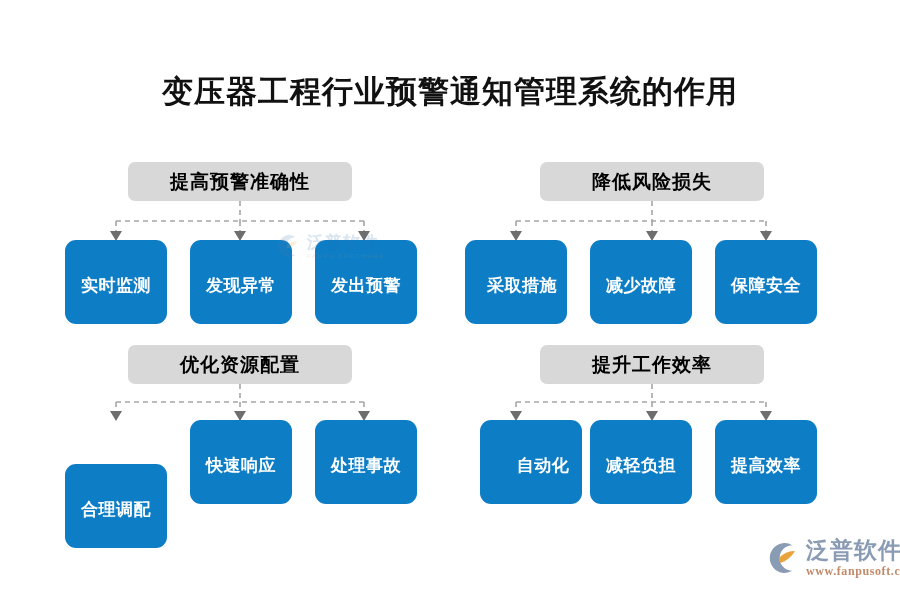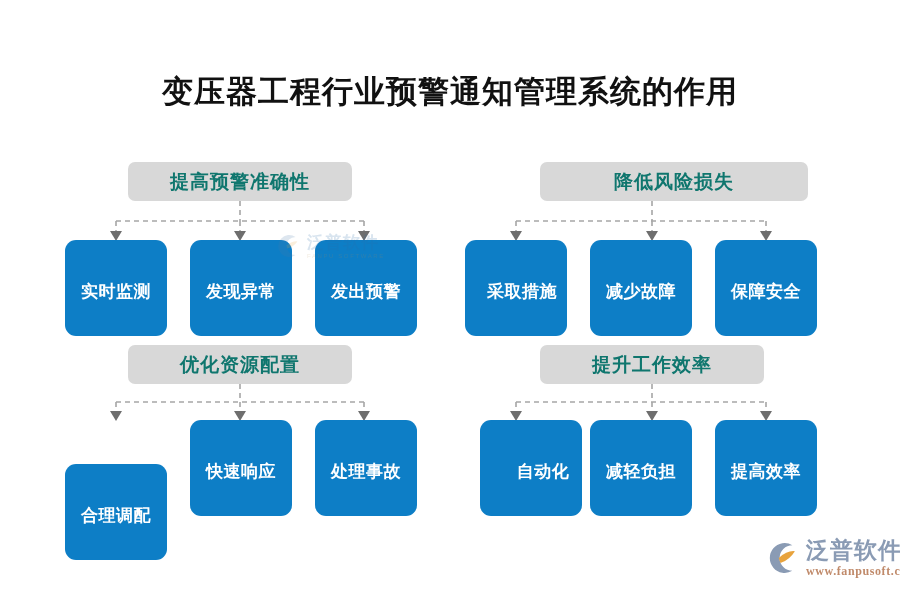--- a/index.html
+++ b/index.html
@@ -40,30 +40,30 @@
   .group-header {
     position: absolute;
     height: 39px;
     background: #d8d8d8;
     border-radius: 7px;
     display: flex;
     align-items: center;
     justify-content: center;
     font-size: 19px;
     font-weight: bold;
-    color: #0f766e;
+    color: #000000;
     letter-spacing: 1px;
     white-space: nowrap;
   }
 
   
   .node {
     position: absolute;
     width: 102px;
-    height: 96px;
+    height: 84px;
     background: #0d7ec6;
     border-radius: 11px;
     display: flex;
     align-items: center;
     justify-content: center;
     font-size: 17px;
     font-weight: bold;
     color: #ffffff;
     letter-spacing: 0.5px;
     white-space: nowrap;
@@ -193,21 +193,21 @@
     <g>
       <path class="conn-line" d="M652,384 L652,402 M516,402 L766,402 M516,402 L516,412 M652,402 L652,412 M766,402 L766,412"></path>
       <polygon class="conn-head" points="510,411 522,411 516,421"></polygon>
       <polygon class="conn-head" points="646,411 658,411 652,421"></polygon>
       <polygon class="conn-head" points="760,411 772,411 766,421"></polygon>
     </g>
   </svg>
 
   <div class="group-header" style="left:128px; top:162px; width:224px;">提高预警准确性</div>
 
-  <div class="group-header" style="left:540px; top:162px; width:268px;">降低风险损失</div>
+  <div class="group-header" style="left:540px; top:162px; width:224px;">降低风险损失</div>
 
   <div class="group-header" style="left:540px; top:345px; width:224px;">提升工作效率</div>
 
   <div class="group-header" style="left:128px; top:345px; width:224px;">优化资源配置</div>
 
   <div class="node" style="left:65px;  top:240px;">实时监测</div>
   <div class="node" style="left:315px; top:240px;">发出预警</div>
   <div class="node" style="left:190px; top:240px;">发现异常</div>
 
   <div class="node" style="left:465px; top:240px;padding-left:12px;">采取措施</div>

